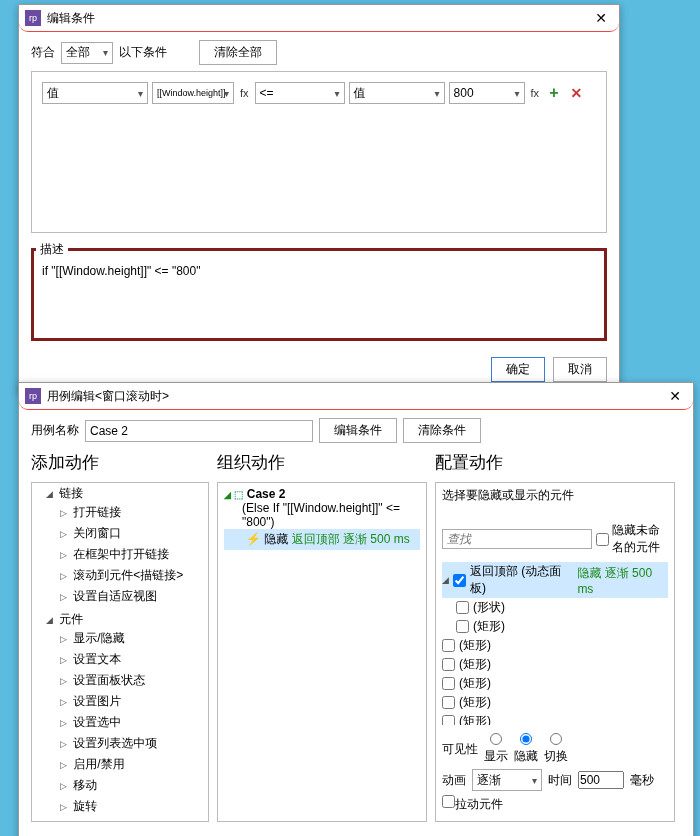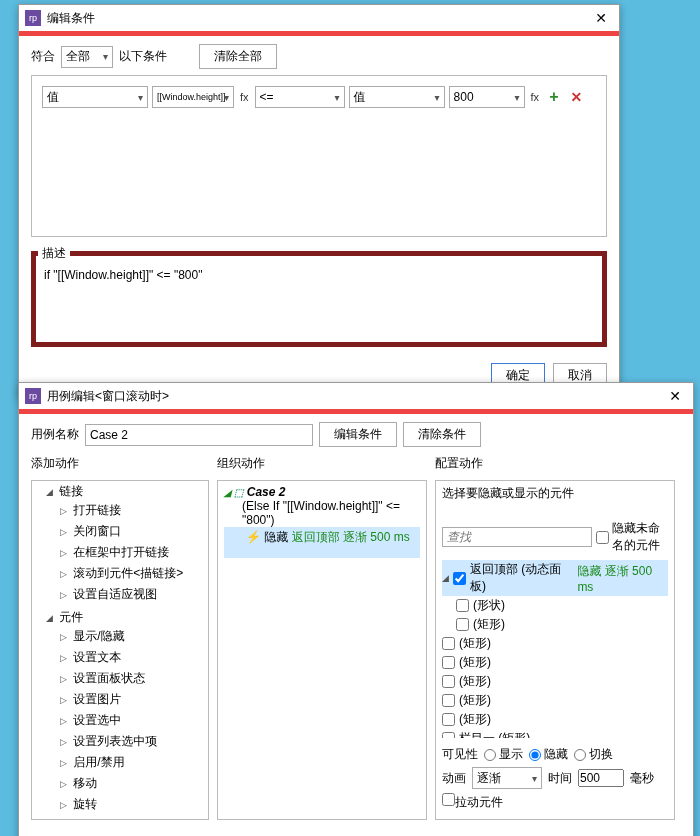--- a/index.html
+++ b/index.html
@@ -1,72 +1,72 @@
 <!DOCTYPE html>
 <html><head>
 <meta charset="utf-8">
 <style>
 * { box-sizing: border-box; margin: 0; padding: 0; font-family: "Microsoft YaHei", Arial, sans-serif; font-size: 12px; }
 body { background: #5cbce0; width: 700px; height: 836px; position: relative; }
 .dlg { position: absolute; background: #fff; border: 1px solid #999; box-shadow: 0 2px 8px rgba(0,0,0,.3); }
-.titlebar { display: flex; align-items: center; padding: 4px 6px; border-bottom: 5px solid #ef4444; }
+.titlebar { display: flex; align-items: center; padding: 4px 6px; border-bottom: 1px solid #ef4444; border-radius: 9px; }
 .titlebar .icon { width: 16px; height: 16px; background: #6b4ba1; color: #fff; display: flex; align-items: center; justify-content: center; font-size: 9px; margin-right: 6px; }
 .titlebar .title { flex: 1; font-size: 12px; }
 .titlebar .close { width: 24px; height: 18px; display: flex; align-items: center; justify-content: center; cursor: pointer; font-size: 14px; }
 .body { padding: 8px 12px; }
 .row { display: flex; align-items: center; gap: 6px; margin-bottom: 6px; }
 .dd { border: 1px solid #aaa; height: 22px; display: flex; align-items: center; padding: 0 4px; background: #fff; position: relative; cursor: pointer; }
 .dd::after { content: "▾"; position: absolute; right: 4px; color: #555; font-size: 10px; }
 .btn { border: 1px solid #aaa; padding: 3px 14px; background: #fff; cursor: pointer; font-size: 12px; }
 .btn.primary { border: 1px solid #3a7bd5; }
 .cond-box { border: 1px solid #bbb; padding: 10px; height: 162px; overflow: hidden; position: relative; }
 .cond-row { display: flex; gap: 4px; align-items: center; }
 .cond-row .dd { flex: 0 0 auto; }
 .fx { font-size: 11px; color: #333; padding: 0 2px; }
 .plus { color: #2e8b2e; font-size: 16px; cursor: pointer; padding: 0 4px; font-weight: bold; }
 .xdel { color: #c33; font-size: 14px; cursor: pointer; padding: 0 4px; font-weight: bold; }
-fieldset { border: 5px solid #7f1d1d; padding: 2px; margin-top: 8px; }
+fieldset { border: 3px solid #7f1d1d; padding: 2px; margin-top: 8px; }
 fieldset legend { font-size: 12px; padding: 0 4px; }
 .desc-box { height: 76px; padding: 4px 6px; font-size: 12px; }
 .btnrow { display: flex; justify-content: flex-end; gap: 8px; padding: 8px 12px 10px; }
 
 .case-dlg .body { display: flex; flex-direction: column; gap: 8px; }
 .case-row1 { display: flex; align-items: center; gap: 6px; }
 .case-row1 input { border: 1px solid #aaa; height: 22px; padding: 0 4px; flex: 0 0 228px; }
 .section-heads { display: flex; gap: 8px; }
-.section-heads div { font-size: 12px; }
+.section-heads div { font-size: 17px; }
 .cols { display: flex; gap: 8px; }
 .col { border: 1px solid #bbb; overflow: auto; }
 .col1 { width: 178px; height: 340px; }
 .col2 { width: 210px; height: 340px; }
 .col3 { width: 240px; height: 340px; display: flex; flex-direction: column; }
 .tree ul { list-style: none; padding-left: 14px; }
 .tree li { padding: 2px 0; white-space: nowrap; cursor: pointer; }
 .tree .toggle { display: inline-block; width: 10px; color: #555; font-size: 10px; }
 .actlist { padding: 4px 6px; font-size: 12px; }
-.actlist .case { font-weight: bold; font-style: italic; }
+.actlist .case { font-weight: bold; }
 .actlist .elseif { padding-left: 18px; }
-.actlist .action { padding-left: 22px; background:#cde8ff; padding-top:2px; padding-bottom:12px; }
+.actlist .action { padding-left: 22px; background:#cde8ff; padding-top:2px; padding-bottom:2px; }
 .action .bolt { color:#888; }
 .action .green { color: #1a8a1a; }
 .action-tri { color:#1a8a1a; font-size:9px; display:inline-block; margin-right:3px; }
 .cfg { padding: 4px 6px; font-size: 12px; flex: 1; overflow: auto; }
 .cfg .lbl { margin-bottom: 16px; }
 .cfg input[type=text] { border: 1px solid #aaa; height: 20px; padding: 0 4px; }
 .cfg .search { width: 150px; }
 .cfg .chk { display: flex; align-items: center; gap: 3px; margin: 2px 0; }
 .cfg .chk input { width: 13px; height: 13px; }
 .cfg .opt-tree { margin-top: 4px; }
 .cfg .opt-tree .item { display: flex; align-items: center; gap: 4px; padding: 1px 0 1px 0; }
 .cfg .opt-tree .item.selected { background: #cde8ff; }
 .cfg .opt-tree .ind1 { padding-left: 14px; }
 .cfg .green { color: #1a8a1a; }
 .cfg-bottom { padding: 4px 6px; border-top: 0; }
 .cfg-bottom .row { display: flex; align-items: center; gap: 6px; margin: 4px 0; }
-.radio { display: inline-flex; align-items: center; gap: 3px; }
+.radio { display: inline-flex; align-items: center; gap: 3px; flex-direction: column; }
 .radio input { width: 12px; height: 12px; }
 input[type=text].tiny { width: 46px; }
 </style>
 </head>
 <body>
 
 <div class="dlg" style="left:18px; top:4px; width:602px;">
   <div class="titlebar">
     <div class="icon">rp</div>
     <div class="title">编辑条件</div>

